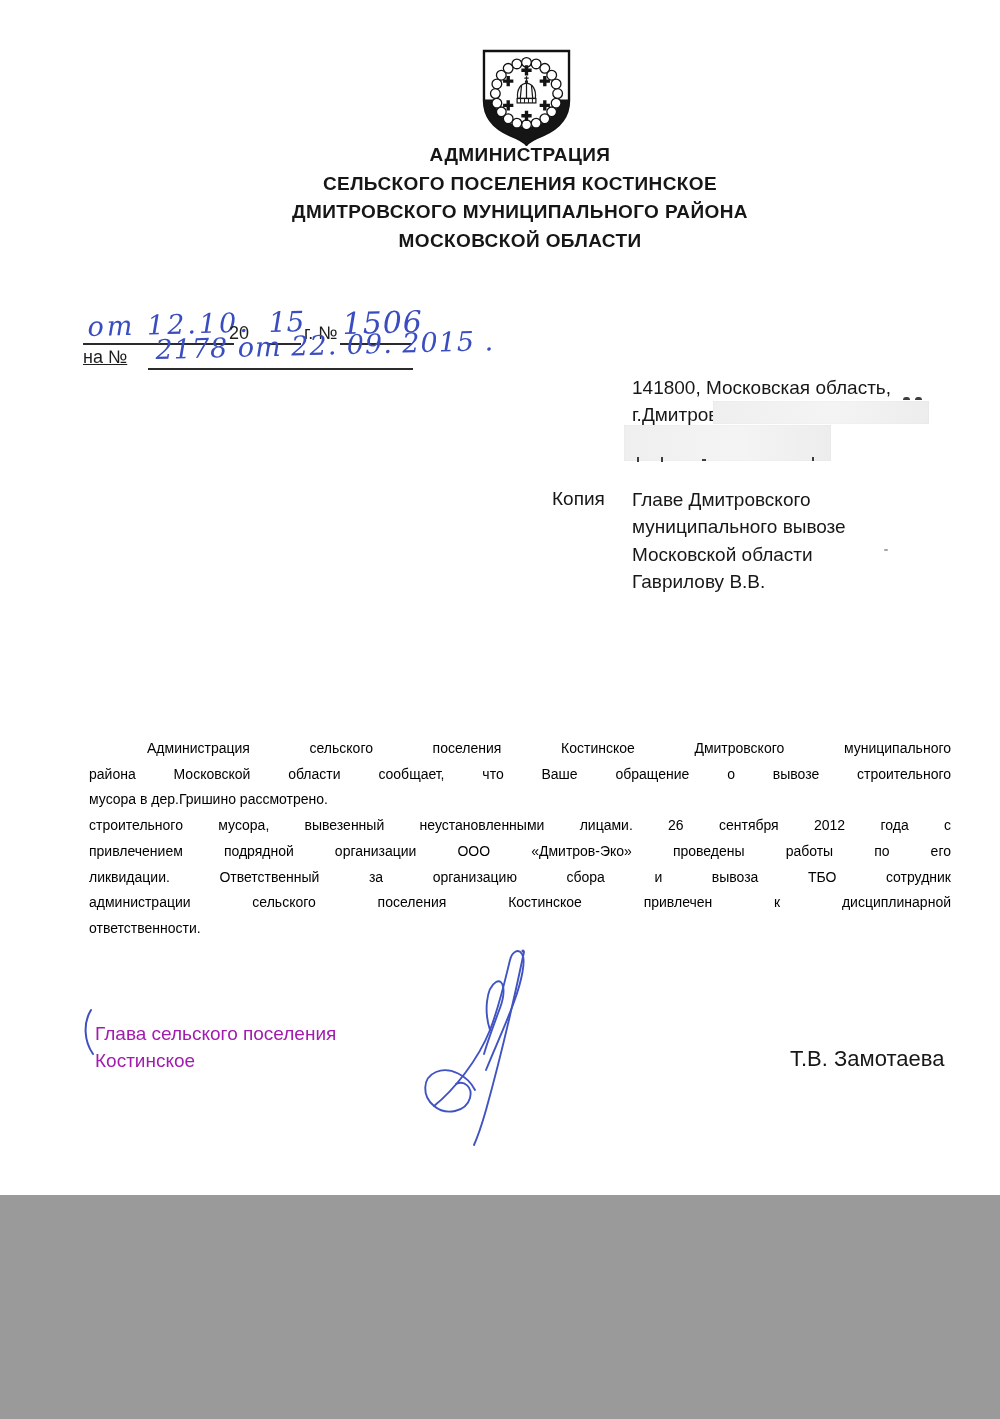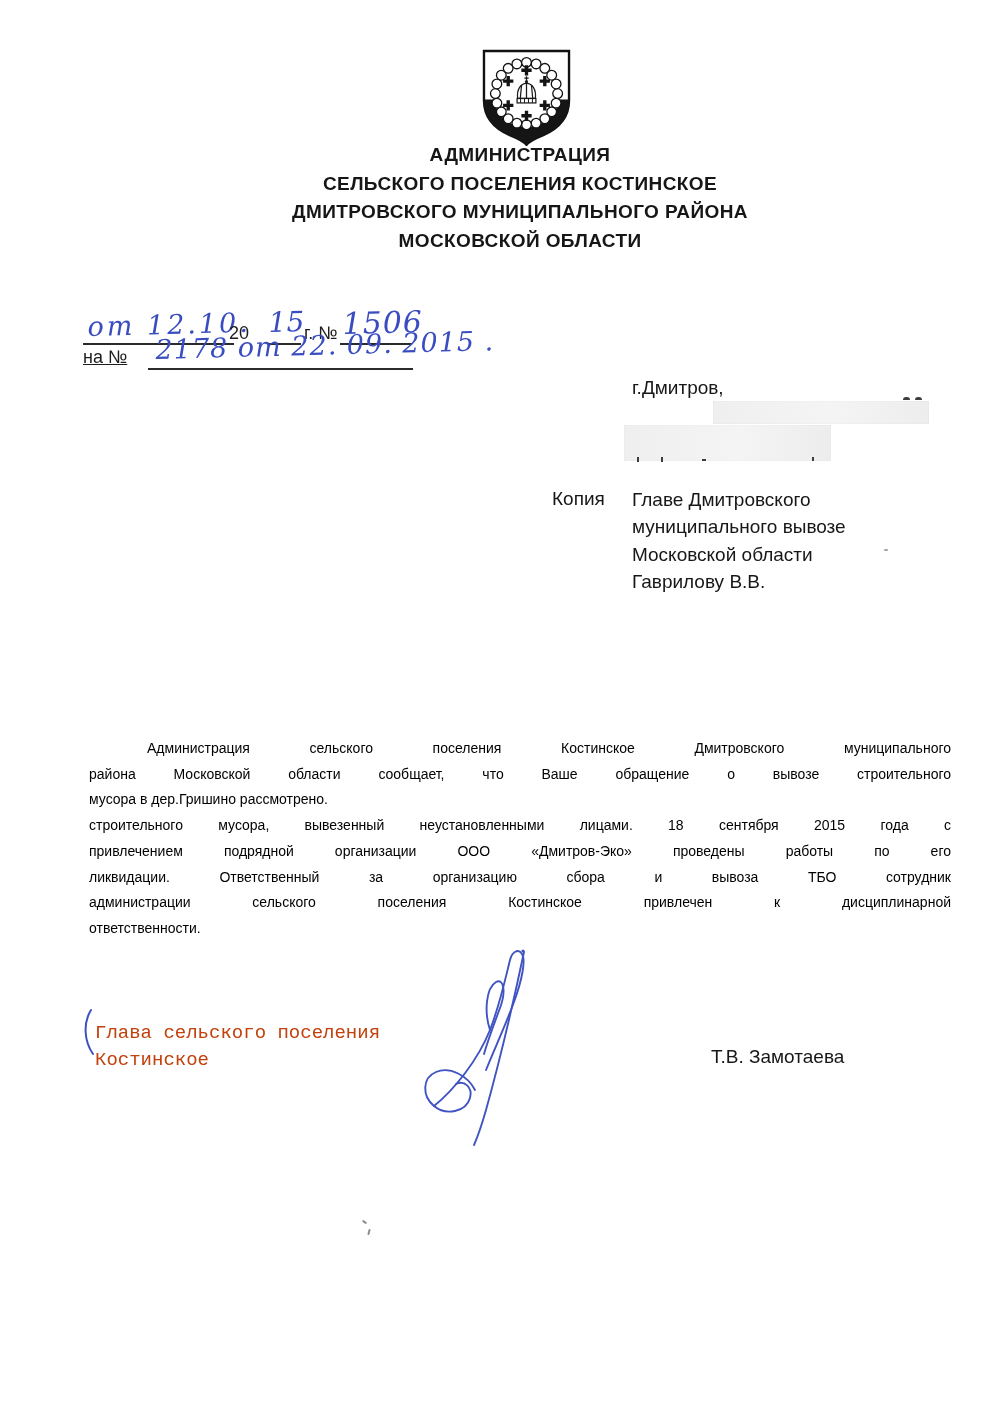--- a/index.html
+++ b/index.html
@@ -1,17 +1,17 @@
 <!DOCTYPE html>
 <html style="--ink-blue: #3a4dc0;"><head>
 <meta charset="utf-8">
 <style>
   html,body{margin:0;padding:0;background:#9a9a9a;}
   .page{
-    position:relative;width:1000px;height:1419px;margin:0 auto;
+    position:relative;width:1000px;height:1195px;margin:0 auto;
     background:#ffffff;overflow:hidden;
     font-family:"Liberation Sans",sans-serif;color:#1c1c1c;
   }
   .abs{position:absolute;}
 
   
   .org-name{left:20px;top:141px;width:1000px;text-align:center;
     font-weight:bold;font-size:19px;line-height:28.5px;letter-spacing:.4px;color:#161616;}
   .address-line{left:35px;top:276px;width:965px;text-align:center;font-size:15.5px;color:#1d1d1d;}
   .address-line span{display:inline-block;border-bottom:1.6px solid #222;padding-bottom:2px;}
@@ -29,22 +29,22 @@
           box-shadow:0 0 2px rgba(0,0,0,.06) inset;}
   .frag{position:absolute;background:#3d3d3d;}
 
   
   .body-text{left:89px;top:736px;width:862px;font-size:14px;line-height:25.7px;color:#000000;}
   .bline{text-align:justify;text-align-last:justify;}
   .bline.last{text-align:right;text-align-last:left;}
   .bline.indent{text-indent:58px;}
 
   
-  .signoff{left:95px;top:1020px;font-size:19px;line-height:27px;color:#c2410c;font-family:Liberation Mono, monospace;}
-  .signer-name{left:711px;top:1046px;font-size:19px;color:#171717;}
+  .signoff{left:95px;top:1020px;font-size:19px;line-height:27px;color:#a21caf;}
+  .signer-name{left:790px;top:1046px;font-size:22px;color:#171717;}
 
   .speck{position:absolute;background:#8d8d8d;border-radius:1px;}
 </style>
 </head>
 <body>
 
 <div class="page">
 
   <svg class="abs" style="left:482px;top:49px;" width="89" height="97" viewBox="0 0 90 98">
     <defs>
@@ -114,20 +114,21 @@
     <div class="abs printed" style="left:304px;top:323px;">г. №</div>
     <div class="abs uline" style="left:340px;top:343px;width:72px;"></div>
     <div class="abs hw" style="left:343px;top:306px;font-size:30px;letter-spacing:1px;">1506</div>
 
     <div class="abs printed" style="left:83px;top:347px;text-decoration:underline;">на №</div>
     <div class="abs uline" style="left:148px;top:368px;width:265px;"></div>
     <div class="abs hw" style="left:156px;top:334px;font-size:27px;letter-spacing:1px;">2178 от 22. 09. 2015 .</div>
   </div>
 
   <div class="abs recipient" style="left:632px;top:374px;">
+    <div>141800, Московская область,</div>
     <div>г.Дмитров,</div>
   </div>
   <div class="abs redact" style="left:713px;top:401px;width:216px;height:23px;"></div>
   <div class="abs redact" style="left:624px;top:425px;width:207px;height:36px;"></div>
   <div class="frag" style="left:903px;top:397px;width:7px;height:3px;border-radius:3px 3px 0 0;"></div>
   <div class="frag" style="left:915px;top:397px;width:7px;height:3px;border-radius:3px 3px 0 0;"></div>
   <div class="frag" style="left:637px;top:457px;width:2px;height:5px;"></div>
   <div class="frag" style="left:661px;top:457px;width:2px;height:5px;"></div>
   <div class="frag" style="left:702px;top:459px;width:4px;height:2px;"></div>
   <div class="frag" style="left:812px;top:457px;width:2px;height:4px;"></div>
@@ -137,21 +138,21 @@
     <div>Главе Дмитровского</div>
     <div>муниципального вывозе</div>
     <div>Московской области</div>
     <div>Гаврилову В.В.</div>
   </div>
 
   <div class="abs body-text">
     <div class="bline indent">Администрация сельского поселения Костинское Дмитровского муниципального</div>
     <div class="bline">района Московской области сообщает, что Ваше обращение о вывозе строительного</div>
     <div class="bline last">мусора в дер.Гришино рассмотрено.</div>
-    <div class="bline">строительного мусора, вывезенный неустановленными лицами. 18 сентября 2015 года с</div>
+    <div class="bline">строительного мусора, вывезенный неустановленными лицами. 26 сентября 2012 года с</div>
     <div class="bline">привлечением подрядной организации ООО «Дмитров-Эко» проведены работы по его</div>
     <div class="bline">ликвидации. Ответственный за организацию сбора и вывоза ТБО сотрудник</div>
     <div class="bline">администрации сельского поселения Костинское привлечен к дисциплинарной</div>
     <div class="bline last">ответственности.</div>
   </div>
 
   <div class="abs signoff">
     <div>Глава сельского поселения</div>
     <div>Костинское</div>
   </div>

